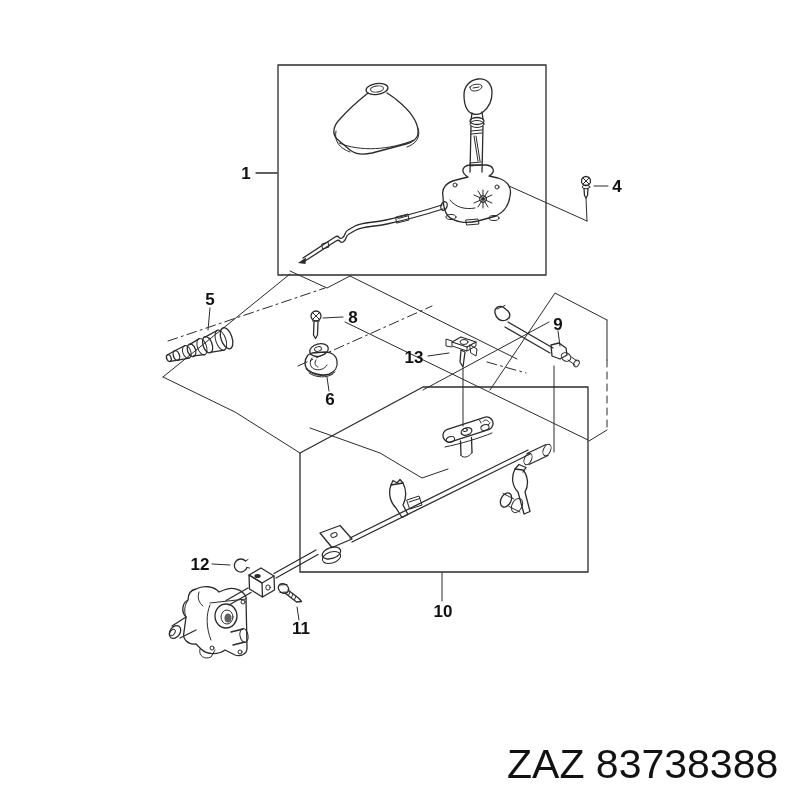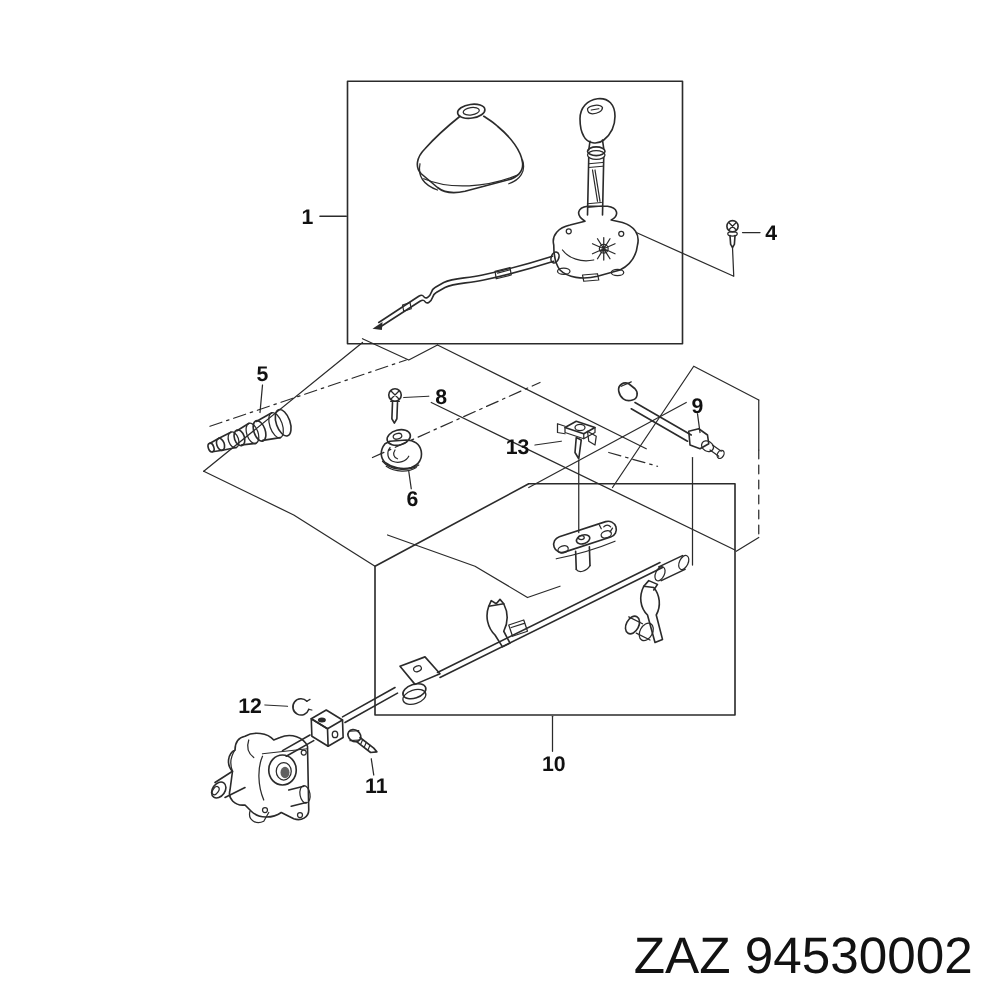--- a/index.html
+++ b/index.html
@@ -257,13 +257,13 @@
     <path class="ln thin" d="M188,600 C184,606 184,612 186,617"></path>
     <path class="ln thin" d="M199,592 C197,598 199,603 203,606"></path>
     <path class="ln thin" d="M200,649 C198,656 205,660 211,657 L215,650"></path>
     <circle class="ln thin" cx="243" cy="602" r="2"></circle>
     <circle class="ln thin" cx="240" cy="652" r="2"></circle>
     <circle class="ln thin" cx="212" cy="648" r="2"></circle>
   </g>
 
 </svg>
 
-<div class="product-code">ZAZ 94530002</div>
+<div class="product-code">ZAZ 83738388</div>
 
 </body></html>

